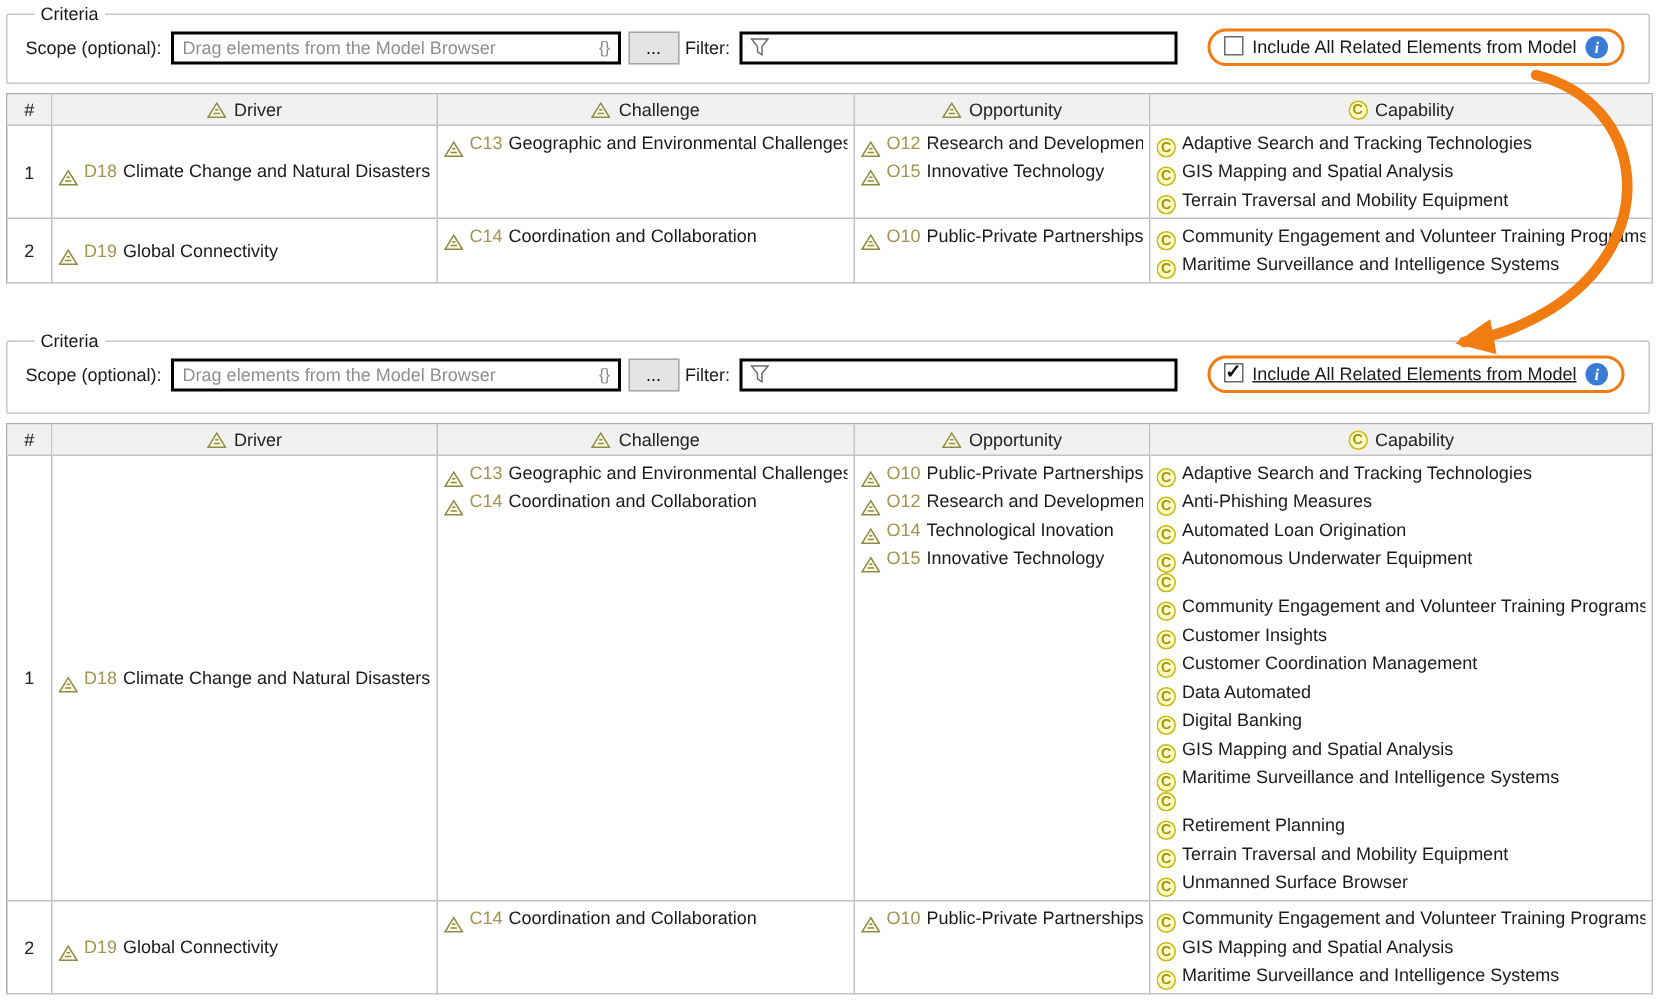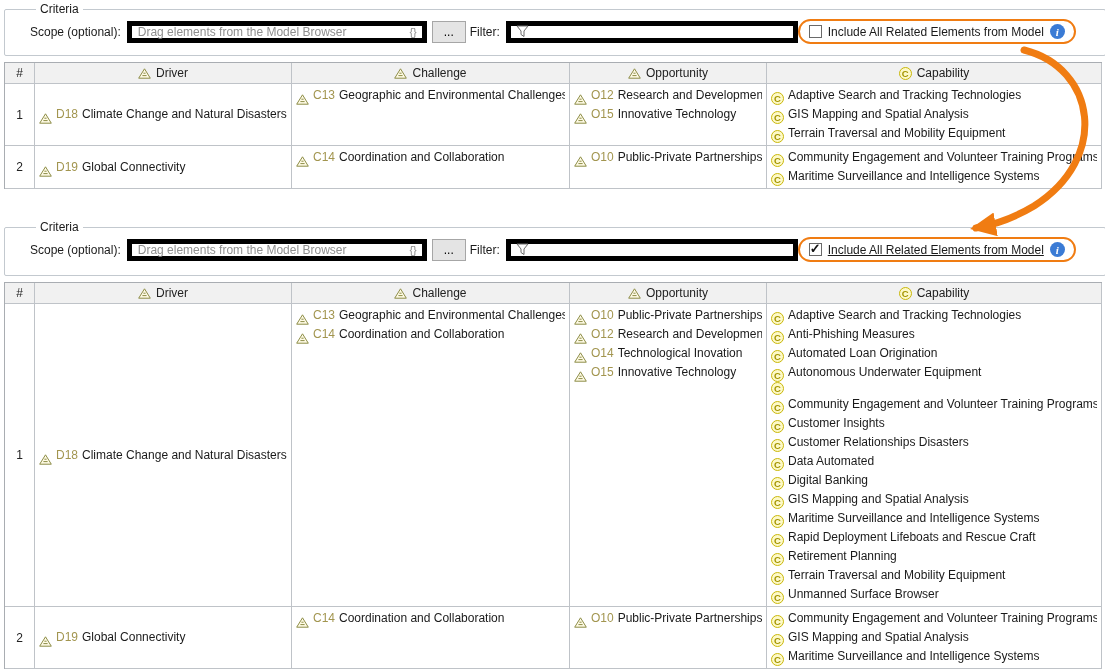--- a/index.html
+++ b/index.html
@@ -1,35 +1,35 @@
 <!DOCTYPE html>
 <html><head>
 <meta charset="utf-8">
 <style>
   *{box-sizing:border-box}
   body{margin:0;width:1105px;height:671px;position:relative;background:#fff;
        font-family:"Liberation Sans",sans-serif;font-size:12px;color:#1a1a1a;overflow:hidden}
   fieldset.criteria{position:absolute;left:4px;width:1096px;border:1px solid #c3c9cf;border-radius:2px;
-       margin:0;padding:1px 25px 6px}
+       margin:0;padding:1px 12px 6px}
   #crit0{top:2px;height:54px}
   #crit1{top:220px;height:56px}
   legend{padding:0 4px;margin-left:6px;font-size:12px;color:#1a1a1a}
   .crit-row{display:flex;align-items:center;margin-top:2px}
   .lab{margin-right:6px;white-space:nowrap}
-  .field{display:flex;align-items:center;border:5px solid #000000;background:#fff;height:22px}
+  .field{display:flex;align-items:center;border:2px solid #000000;background:#fff;height:22px}
   .scope-field{width:300px}
   input.bare{flex:1;border:none;outline:none;font:inherit;padding:0 6px;min-width:0;background:transparent;color:#1a1a1a}
   input.bare::placeholder{color:#8f8f8f}
   .expr-icon{color:#8a8a8a;font-size:11px;padding:0 5px;flex:0 0 auto}
   .browse-btn{width:34px;height:22px;margin-left:5px;background:#e4e4e4;border:1px solid #a6a6a6;
        font:inherit;line-height:10px;padding:0;cursor:default}
   .filter-lab{margin:0 6px 0 4px}
   .filter-field{width:292px}
   .funnel{padding:0 3px 0 5px;display:inline-flex;flex:0 0 auto}
-  .cbx-wrap{margin-left:auto;display:flex;align-items:center;gap:6px;border:2px solid #f07c12;
+  .cbx-wrap{margin-left:auto;display:flex;align-items:flex-start;gap:6px;border:2px solid #f07c12;
        border-radius:15px;padding:3px 9px;margin-right:4px;background:#fff}
   .cbx{width:13px;height:13px;border:1px solid #6a6a6a;background:#fff;display:inline-block;position:relative;flex:0 0 auto}
   .cbx.checked::before{content:"\2713";position:absolute;left:0;top:-3px;font-size:13px;font-weight:bold;color:#111}
   .cbx-label{white-space:nowrap}
   .cbx-label.u{text-decoration:underline}
   .info-icon{width:15px;height:15px;border-radius:50%;background:#3a7bd5;color:#fff;display:inline-flex;
        align-items:center;justify-content:center;font-size:11px;font-style:italic;font-weight:bold;
        font-family:"Liberation Serif",serif;flex:0 0 auto}
   .info-icon::before{content:"i"}
   .dmtable{position:absolute;left:4px;width:1098px;border-left:1px solid #a9adb2;border-top:1px solid #a9adb2;background:#fff}
@@ -364,41 +364,40 @@
         <div class="item">
           <span class="cap-badge">C</span>
           <span>Community Engagement and Volunteer Training Programs</span>
         </div>
         <div class="item">
           <span class="cap-badge">C</span>
           <span>Customer Insights</span>
         </div>
         <div class="item">
           <span class="cap-badge">C</span>
-          <span>Customer Relationships Disasters</span>
+          <span>Customer Coordination Management</span>
         </div>
         <div class="item">
           <span class="cap-badge">C</span>
           <span>Data Automated</span>
         </div>
         <div class="item">
           <span class="cap-badge">C</span>
           <span>Digital Banking</span>
         </div>
         <div class="item">
           <span class="cap-badge">C</span>
           <span>GIS Mapping and Spatial Analysis</span>
         </div>
         <div class="item">
           <span class="cap-badge">C</span>
           <span>Maritime Surveillance and Intelligence Systems</span>
         </div>
         <div class="item">
           <span class="cap-badge">C</span>
-          <span>Rapid Deployment Lifeboats and Rescue Craft</span>
         </div>
         <div class="item">
           <span class="cap-badge">C</span>
           <span>Retirement Planning</span>
         </div>
         <div class="item">
           <span class="cap-badge">C</span>
           <span>Terrain Traversal and Mobility Equipment</span>
         </div>
         <div class="item">

